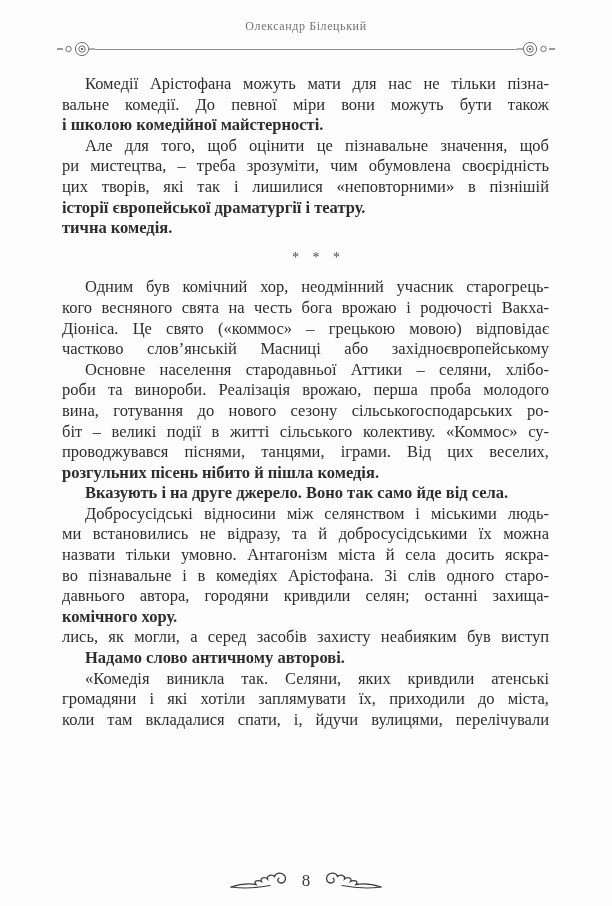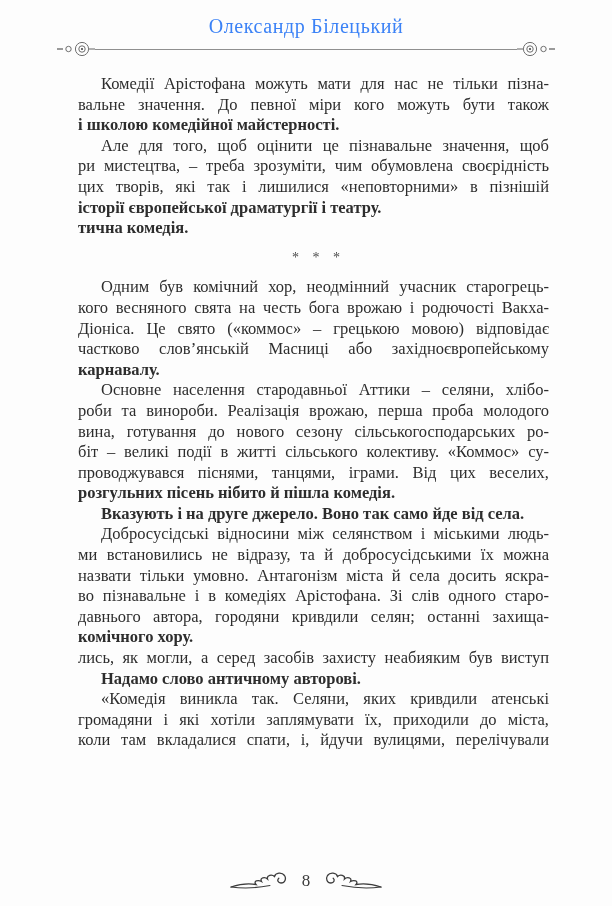--- a/index.html
+++ b/index.html
@@ -19,22 +19,22 @@
 
   
   .header {
     position: absolute;
     top: 16px;
     left: 57px;
     right: 57px;
   }
   .header-title {
     text-align: center;
-    font-size: 20px;
-    color: #3b82f6;
+    font-size: 12px;
+    color: #737373;
     letter-spacing: 0.6px;
     line-height: 20px;
   }
   .header-rule {
     margin-top: 4px;
     display: flex;
     align-items: center;
     height: 18px;
   }
   .rule-line {
@@ -58,21 +58,20 @@
     width: 487px;
     font-size: 16.5px;
   }
   .para .line {
     height: 20.6px;
     line-height: 20.6px;
     text-align: justify;
     text-align-last: justify;
     white-space: nowrap;
     overflow: visible;
-    margin-left: 16px;
   }
   .para .line.first {
     text-indent: 23px;
   }
   .para .line.endl {
     text-align: left;
     text-align-last: left;
     font-weight: bold;
   }
   .separator {
@@ -134,39 +133,38 @@
         <circle cx="25" cy="9" r="3.2" stroke="#6f6f6f" stroke-width="1" fill="none"></circle>
         <circle cx="25" cy="9" r="1.1" fill="#4a4a4a"></circle>
         <path d="M31.6 9 H38" stroke="#8f8f8f" stroke-width="1.4" fill="none"></path>
       </svg>
     </div>
   </div>
 
   <div class="body-text">
       <div class="para">
         <div class="line first">Комедії Арістофана можуть мати для нас не тільки пізна-</div>
-        <div class="line">вальне значення. До певної міри кого можуть бути також</div>
+        <div class="line">вальне комедії. До певної міри вони можуть бути також</div>
         <div class="line endl">і школою комедійної майстерності.</div>
       </div>
       <div class="para">
         <div class="line first">Але для того, щоб оцінити це пізнавальне значення, щоб</div>
         <div class="line">ри мистецтва, – треба зрозуміти, чим обумовлена своєрідність</div>
         <div class="line">цих творів, які так і лишилися «неповторними» в пізнішій</div>
         <div class="line endl">історії європейської драматургії і театру.</div>
       </div>
       <div class="para">
         <div class="line endl">тична комедія.</div>
       </div>
       <div class="separator">* * *</div>
       <div class="para">
         <div class="line first">Одним був комічний хор, неодмінний учасник старогрець-</div>
         <div class="line">кого весняного свята на честь бога врожаю і родючості Вакха-</div>
         <div class="line">Діоніса. Це свято («коммос» – грецькою мовою) відповідає</div>
         <div class="line">частково слов’янській Масниці або західноєвропейському</div>
-        <div class="line endl">карнавалу.</div>
       </div>
       <div class="para">
         <div class="line first">Основне населення стародавньої Аттики – селяни, хлібо-</div>
         <div class="line">роби та винороби. Реалізація врожаю, перша проба молодого</div>
         <div class="line">вина, готування до нового сезону сільськогосподарських ро-</div>
         <div class="line">біт – великі події в житті сільського колективу. «Коммос» су-</div>
         <div class="line">проводжувався піснями, танцями, іграми. Від цих веселих,</div>
         <div class="line endl">розгульних пісень нібито й пішла комедія.</div>
       </div>
       <div class="para">

